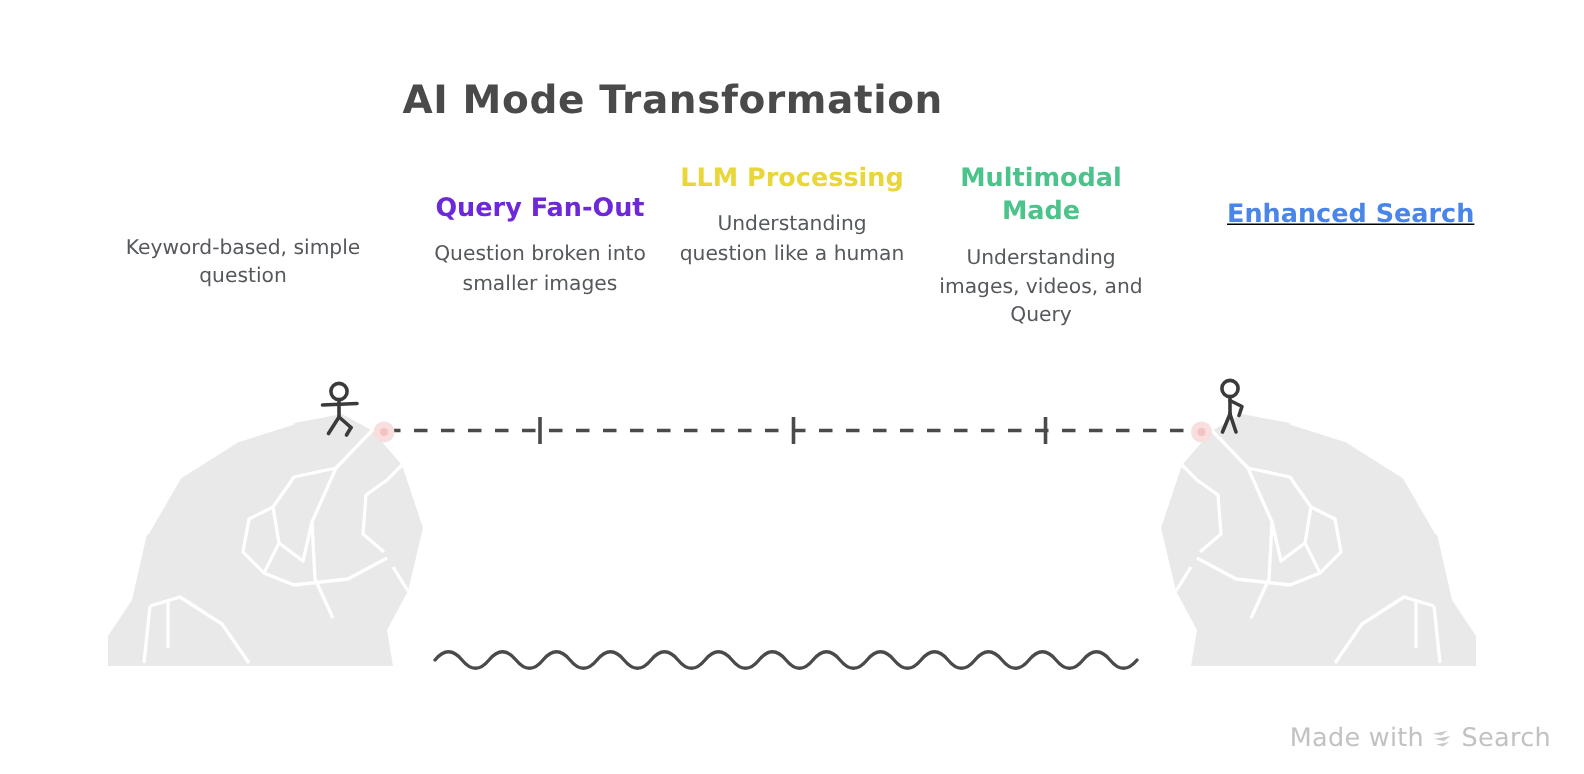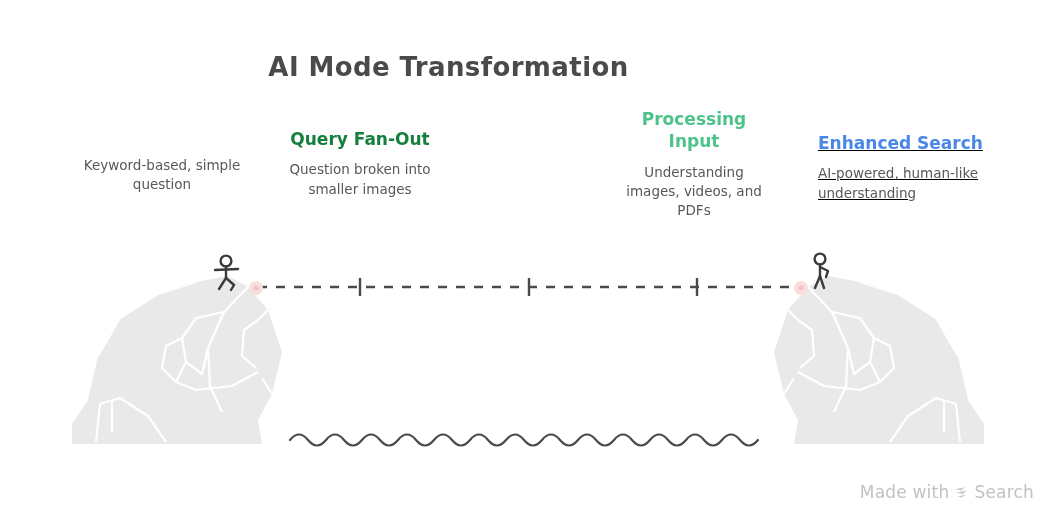--- a/index.html
+++ b/index.html
@@ -87,33 +87,36 @@
 
 <div id="canvas">
 
   <div class="title">AI Mode Transformation</div>
 
   <div class="stage stage-0">
     <div class="stage-desc">Keyword-based, simple question</div>
   </div>
 
   <div class="stage stage-1">
-    <div class="stage-title" style="color:#15803d;">Query Fan-Out</div>
+    <div class="stage-title" style="color:#6d28d9;">Query Fan-Out</div>
     <div class="stage-desc">Question broken into smaller images</div>
   </div>
 
+  <div class="stage stage-2">
+    <div class="stage-title" style="color:#e8d63a;">LLM Processing</div>
+    <div class="stage-desc">Understanding question like a human</div>
+  </div>
 
   <div class="stage stage-3">
-    <div class="stage-title" style="color:#4cc38a;">Processing Input</div>
-    <div class="stage-desc">Understanding images, videos, and PDFs</div>
+    <div class="stage-title" style="color:#4cc38a;">Multimodal Made</div>
+    <div class="stage-desc">Understanding images, videos, and Query</div>
   </div>
 
   <div class="stage stage-4">
     <div class="stage-title" style="color:#4a86e8;">Enhanced Search</div>
-    <div class="stage-desc">AI-powered, human-like understanding</div>
   </div>
 
   <svg id="scene" width="1056" height="516" viewBox="0 0 1056 516">
 
     <g>
       <path d="M 248 287
                L 268 310
                L 282 352
                L 272 394
                L 258 420

